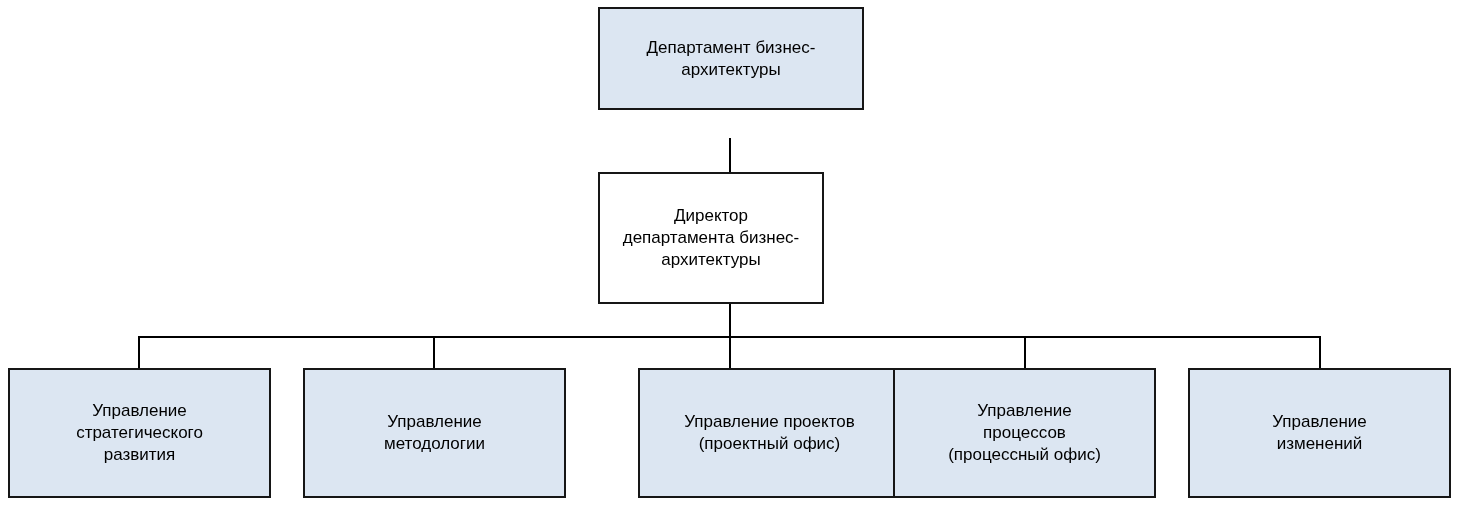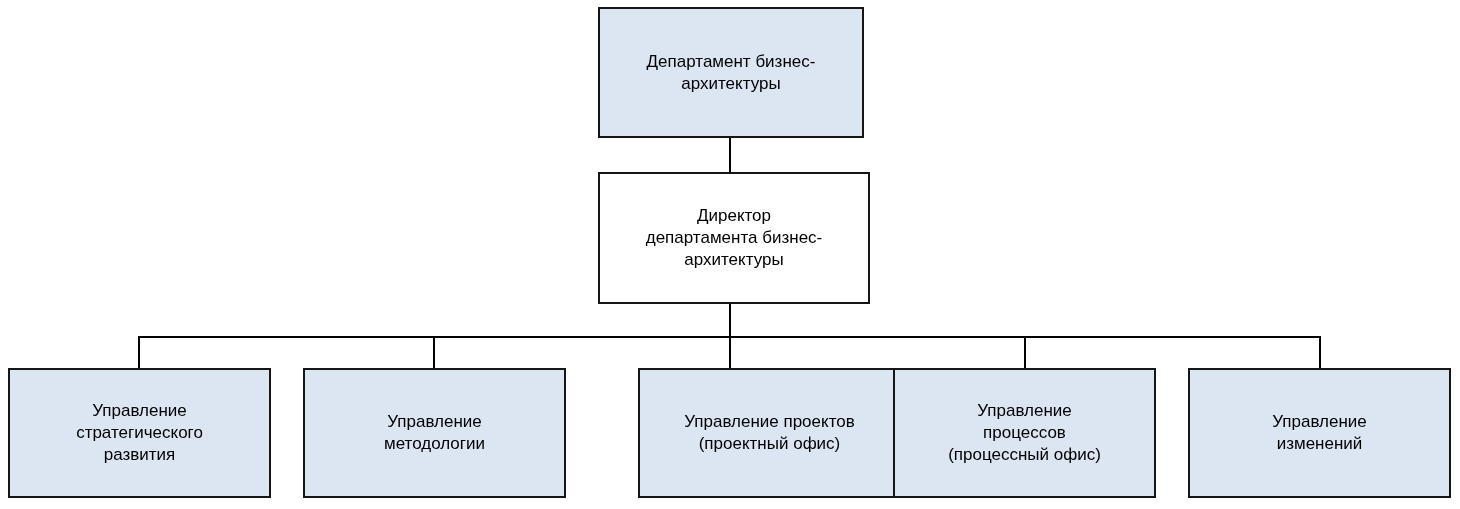--- a/index.html
+++ b/index.html
@@ -34,22 +34,22 @@
     line-height: 22px;
     color: #000000;
     white-space: pre-line;
     padding: 0 6px;
   }
   .connector {
     position: absolute;
     background: #000000;
   }
   
-  .box-root     { left: 598px; top: 7px;   width: 266px; height: 131px; }
-  .box-director { left: 598px; top: 172px; width: 272px; height: 132px; }
+  .box-root     { left: 598px; top: 7px;   width: 266px; height: 103px; }
+  .box-director { left: 598px; top: 172px; width: 226px; height: 132px; }
   .box-child    { top: 368px; width: 263px; height: 130px; }
   .box-child-0  { left: 8px;    }
   .box-child-1  { left: 303px;  }
   .box-child-2  { left: 598px; margin-left: 40px;  }
   .box-child-3  { left: 893px;  }
   .box-child-4  { left: 1188px; }
 
   .conn-root-director { left: 729px; top: 138px; width: 2px; height: 34px; }
   .conn-director-bus  { left: 729px; top: 304px; width: 2px; height: 33px; }
   .conn-bus           { left: 139px; top: 336px; width: 1182px; height: 2px; }

